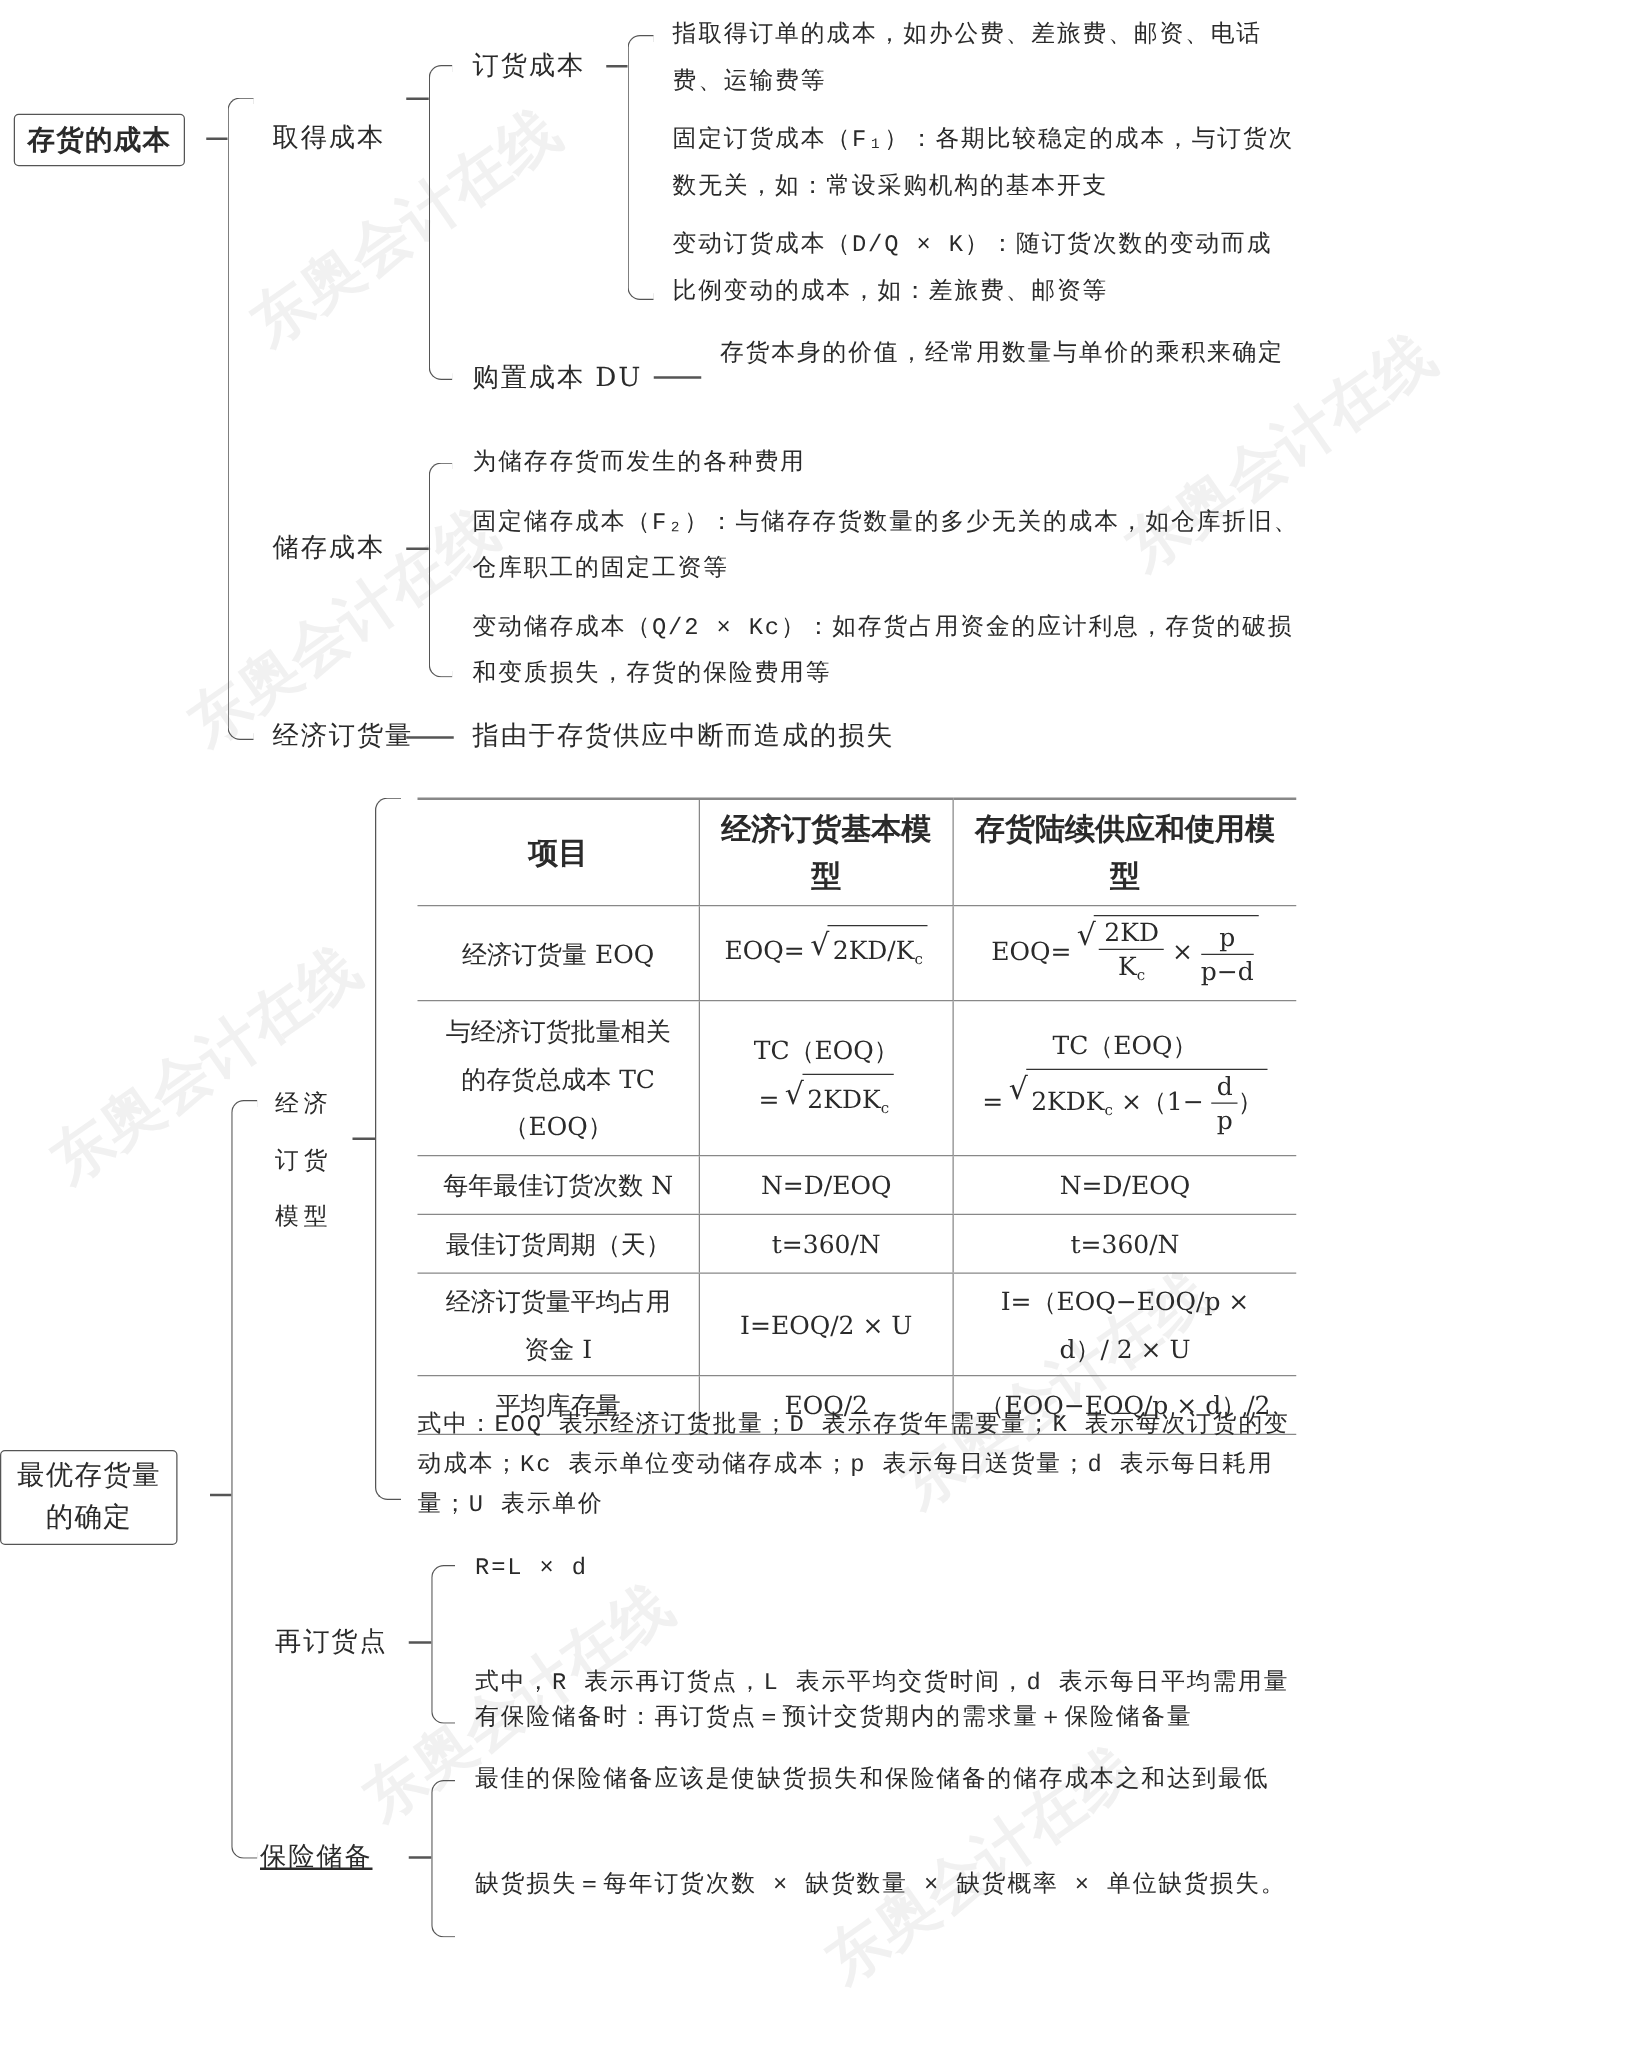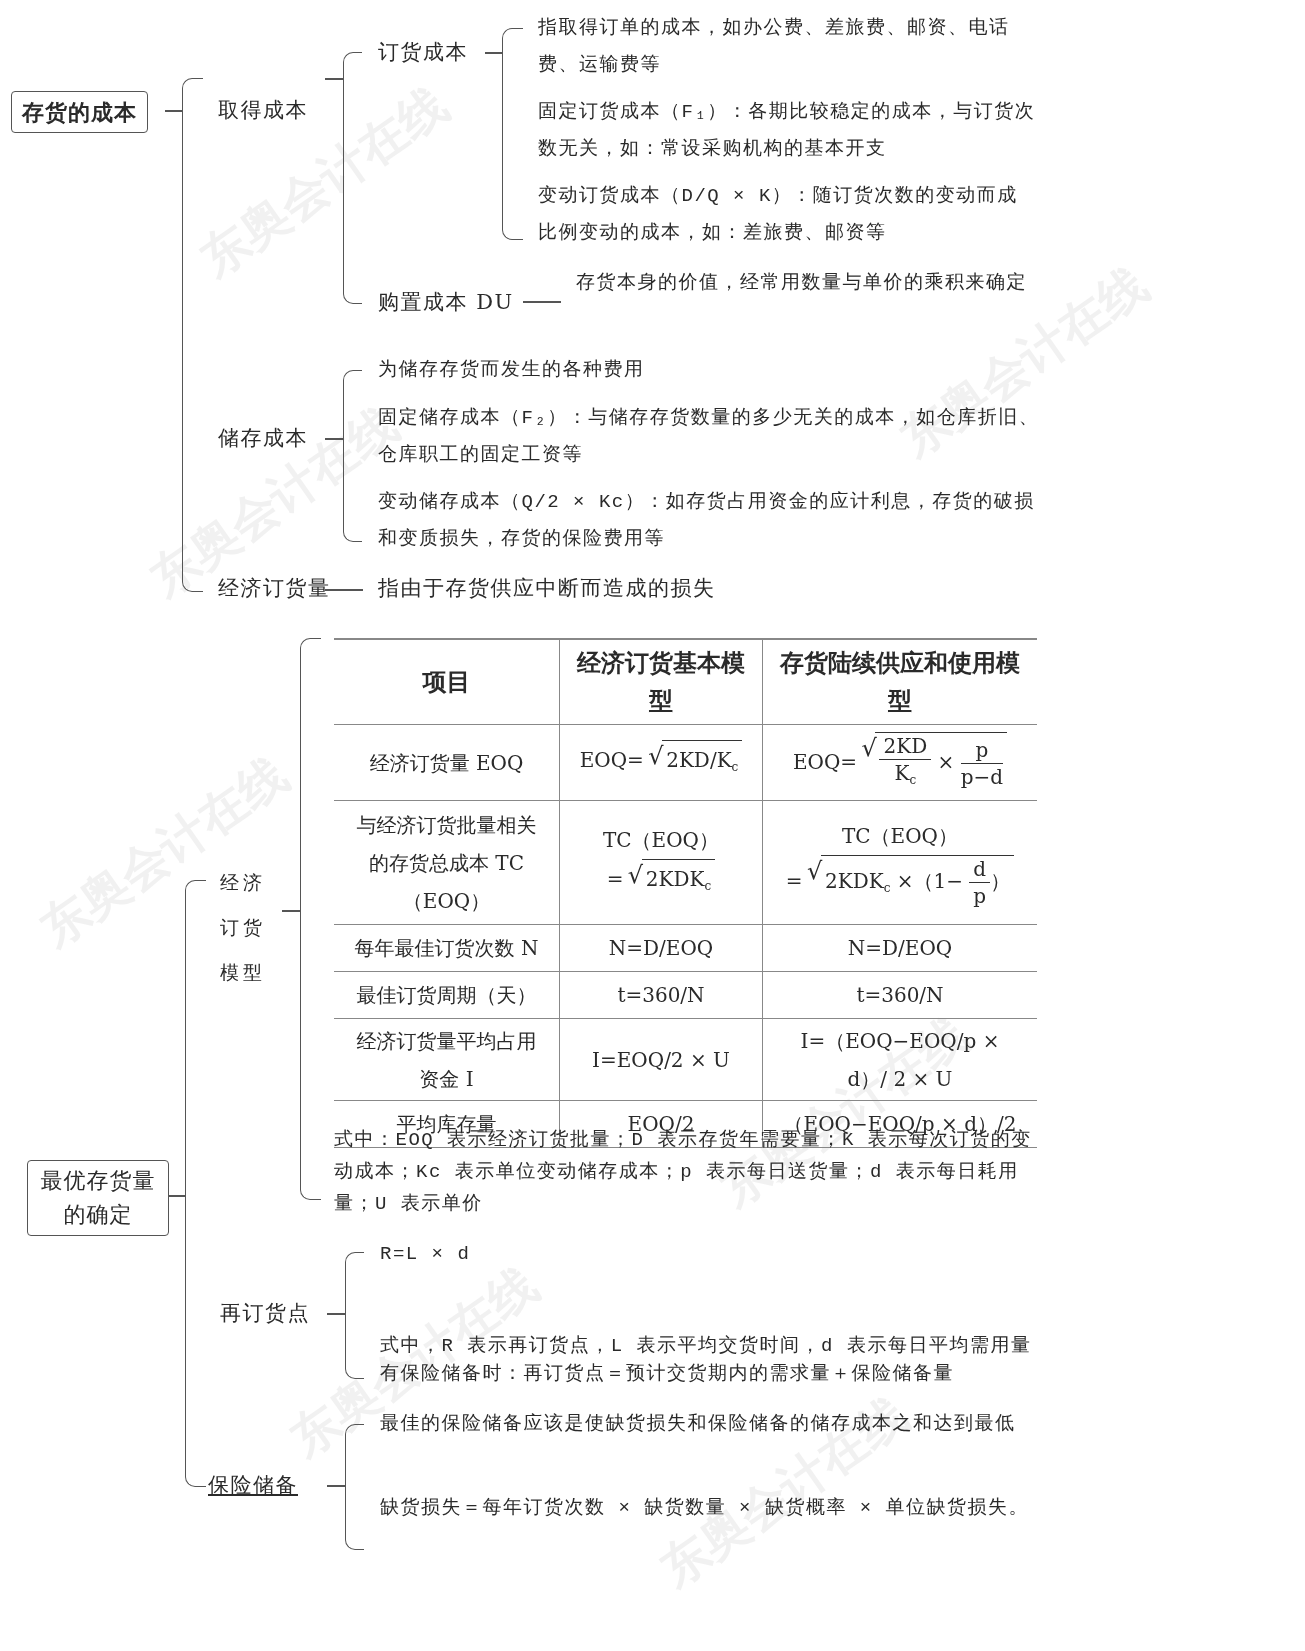--- a/index.html
+++ b/index.html
@@ -59,21 +59,21 @@
 <div class="ln" style="left:325px;top:438px;width:18px;height:1.5px;"></div>
 <div class="br" style="left:343px;top:370px;width:18px;height:170px;"></div>
 <div class="para" style="left:378px;top:352px;width:662px;">为储存存货而发生的各种费用</div>
 <div class="para" style="left:378px;top:400px;width:662px;">固定储存成本（F₂）：与储存存货数量的多少无关的成本，如仓库折旧、仓库职工的固定工资等</div>
 <div class="para" style="left:378px;top:484px;width:662px;">变动储存成本（Q/2 × Kc）：如存货占用资金的应计利息，存货的破损和变质损失，存货的保险费用等</div>
 
 <div class="t" style="left:218px;top:570px;">经济订货量</div>
 <div class="ln" style="left:325px;top:589px;width:38px;height:1.5px;"></div>
 <div class="t" style="left:378px;top:570px;">指由于存货供应中断而造成的损失</div>
 
-<div class="box" style="left:27px;top:1160px;width:140px;height:74px;">
+<div class="box" style="left:0;top:1160px;width:140px;height:74px;">
   <span style="white-space:normal;width:120px;display:block;">最优存货量的确定</span>
 </div>
 <div class="ln" style="left:168px;top:1195px;width:17px;height:1.5px;"></div>
 <div class="br" style="left:185px;top:880px;width:20px;height:605px;"></div>
 
 <div class="para" style="left:220px;top:862px;width:50px;line-height:45px;letter-spacing:4px;">经济订货模型</div>
 <div class="ln" style="left:282px;top:910px;width:18px;height:1.5px;"></div>
 <div class="br" style="left:300px;top:638px;width:20px;height:560px;"></div>
 
 <table class="eoq">

